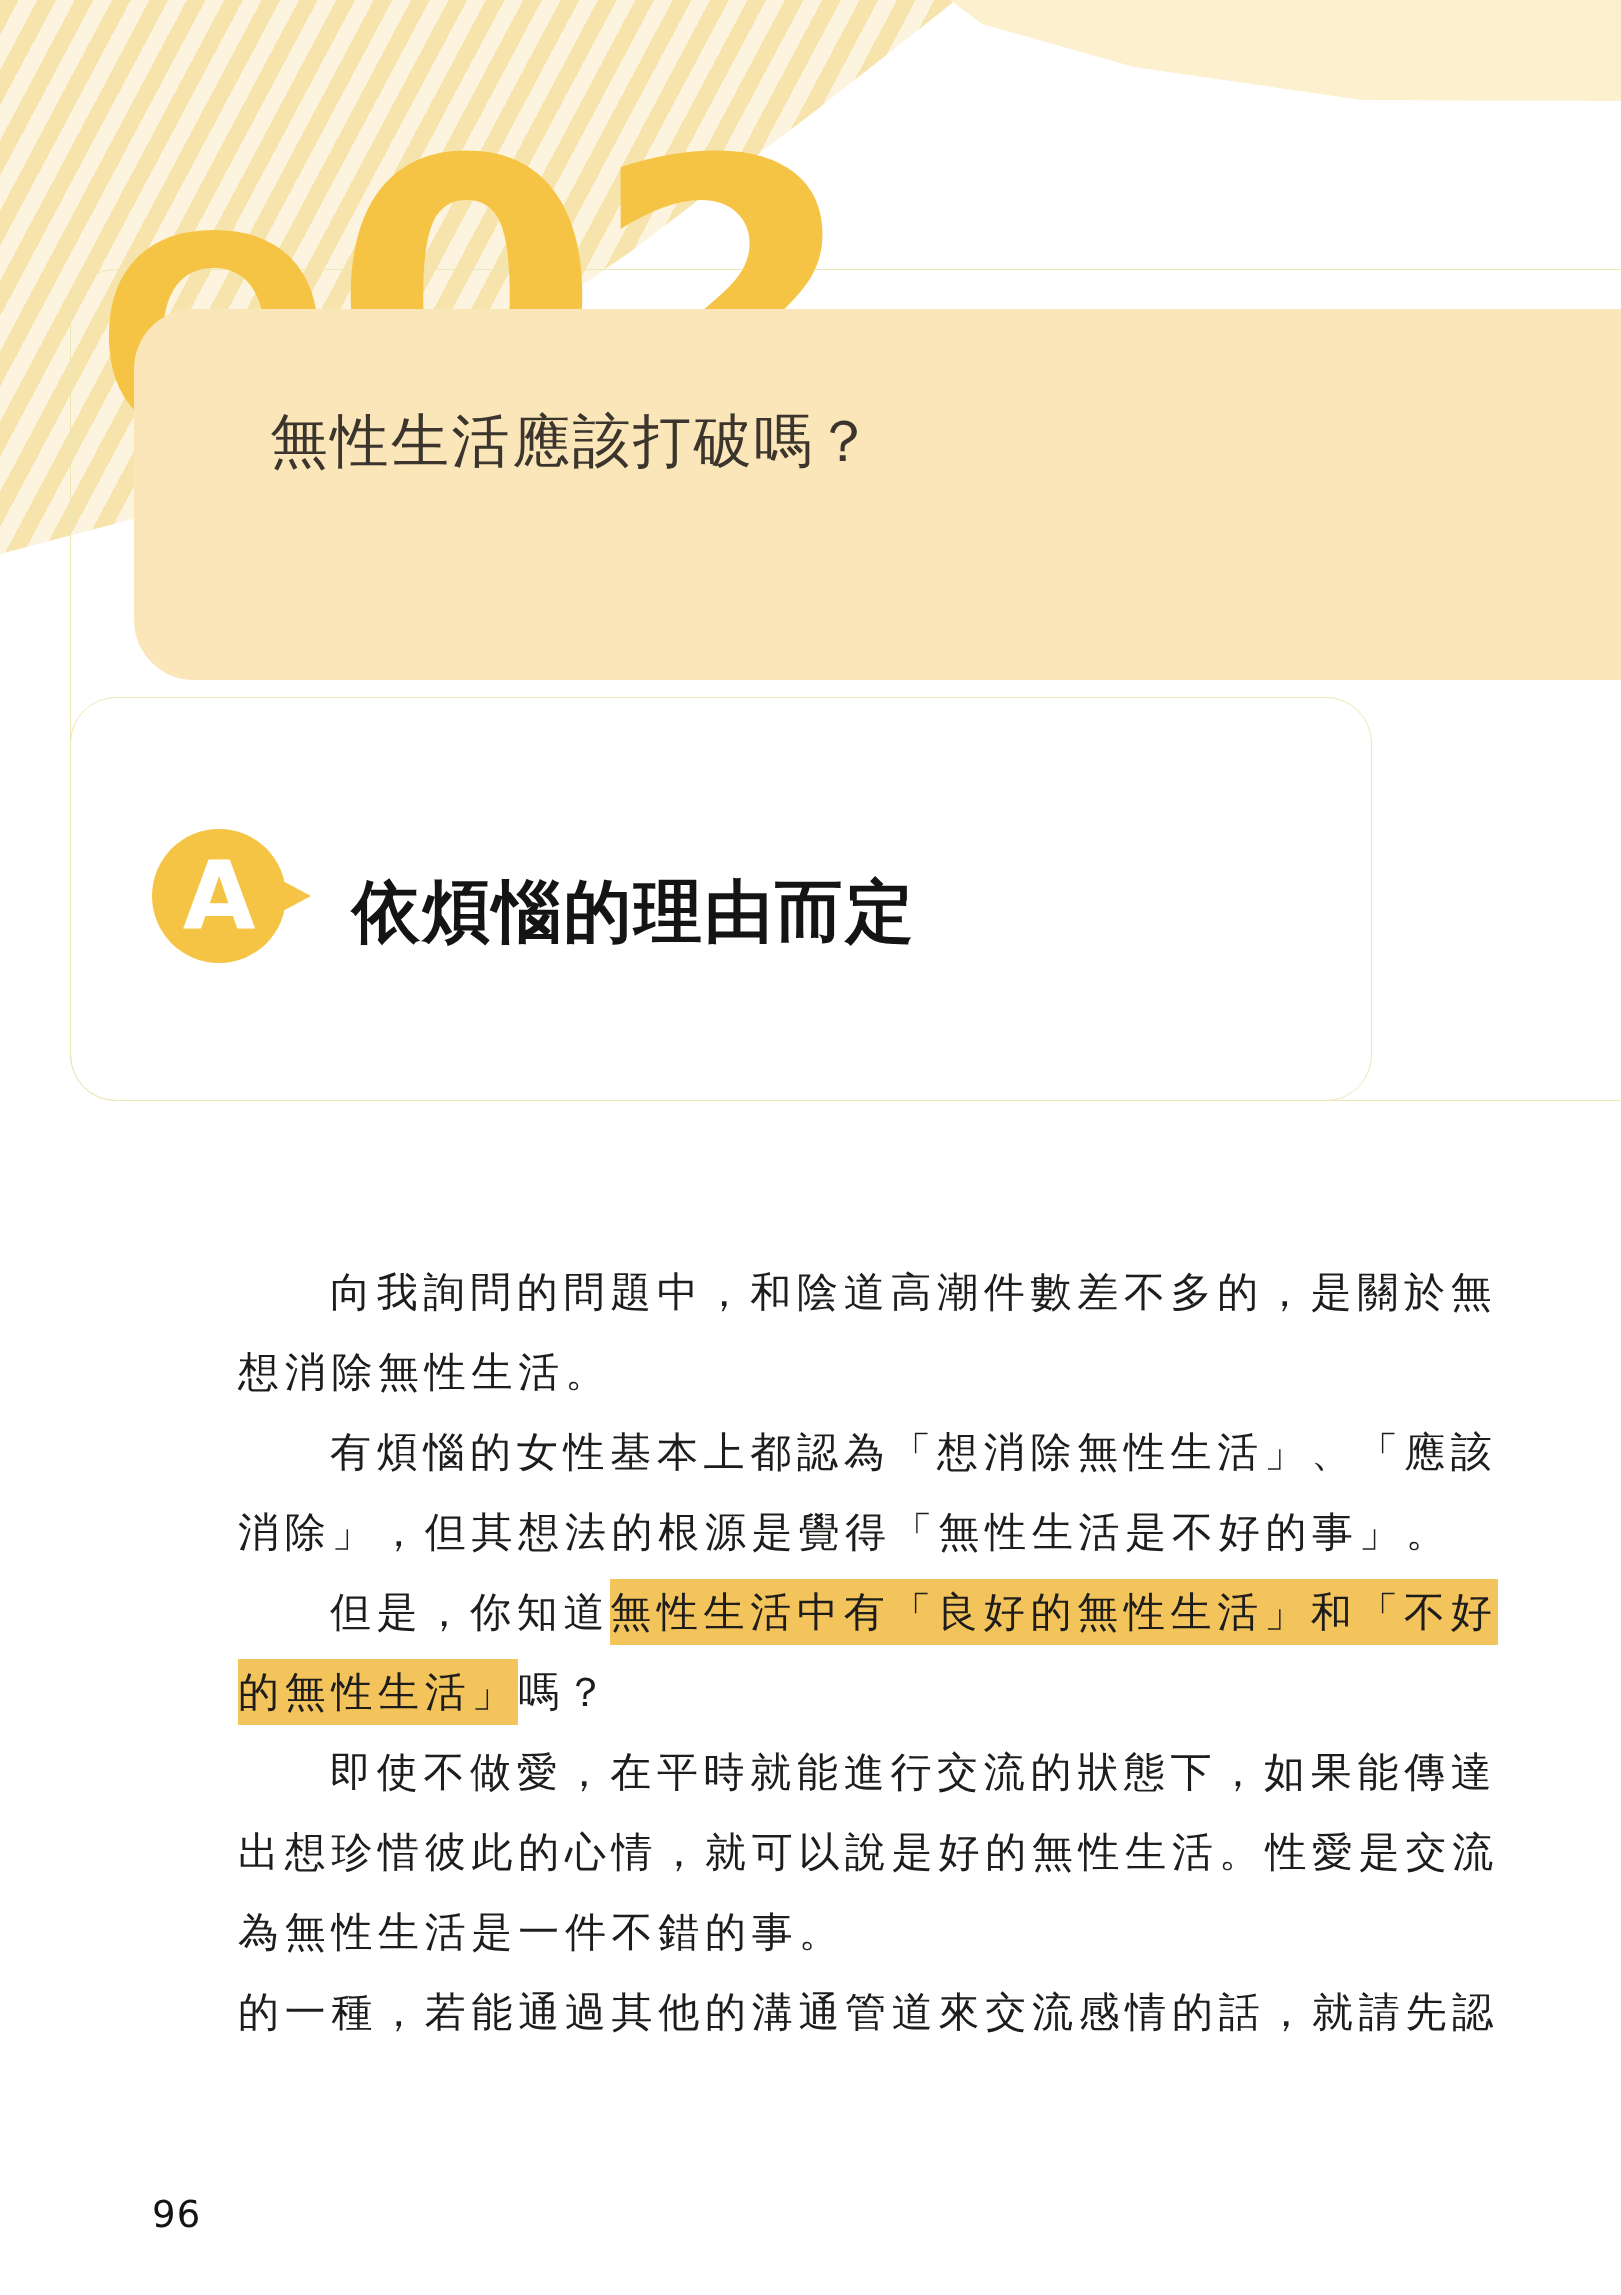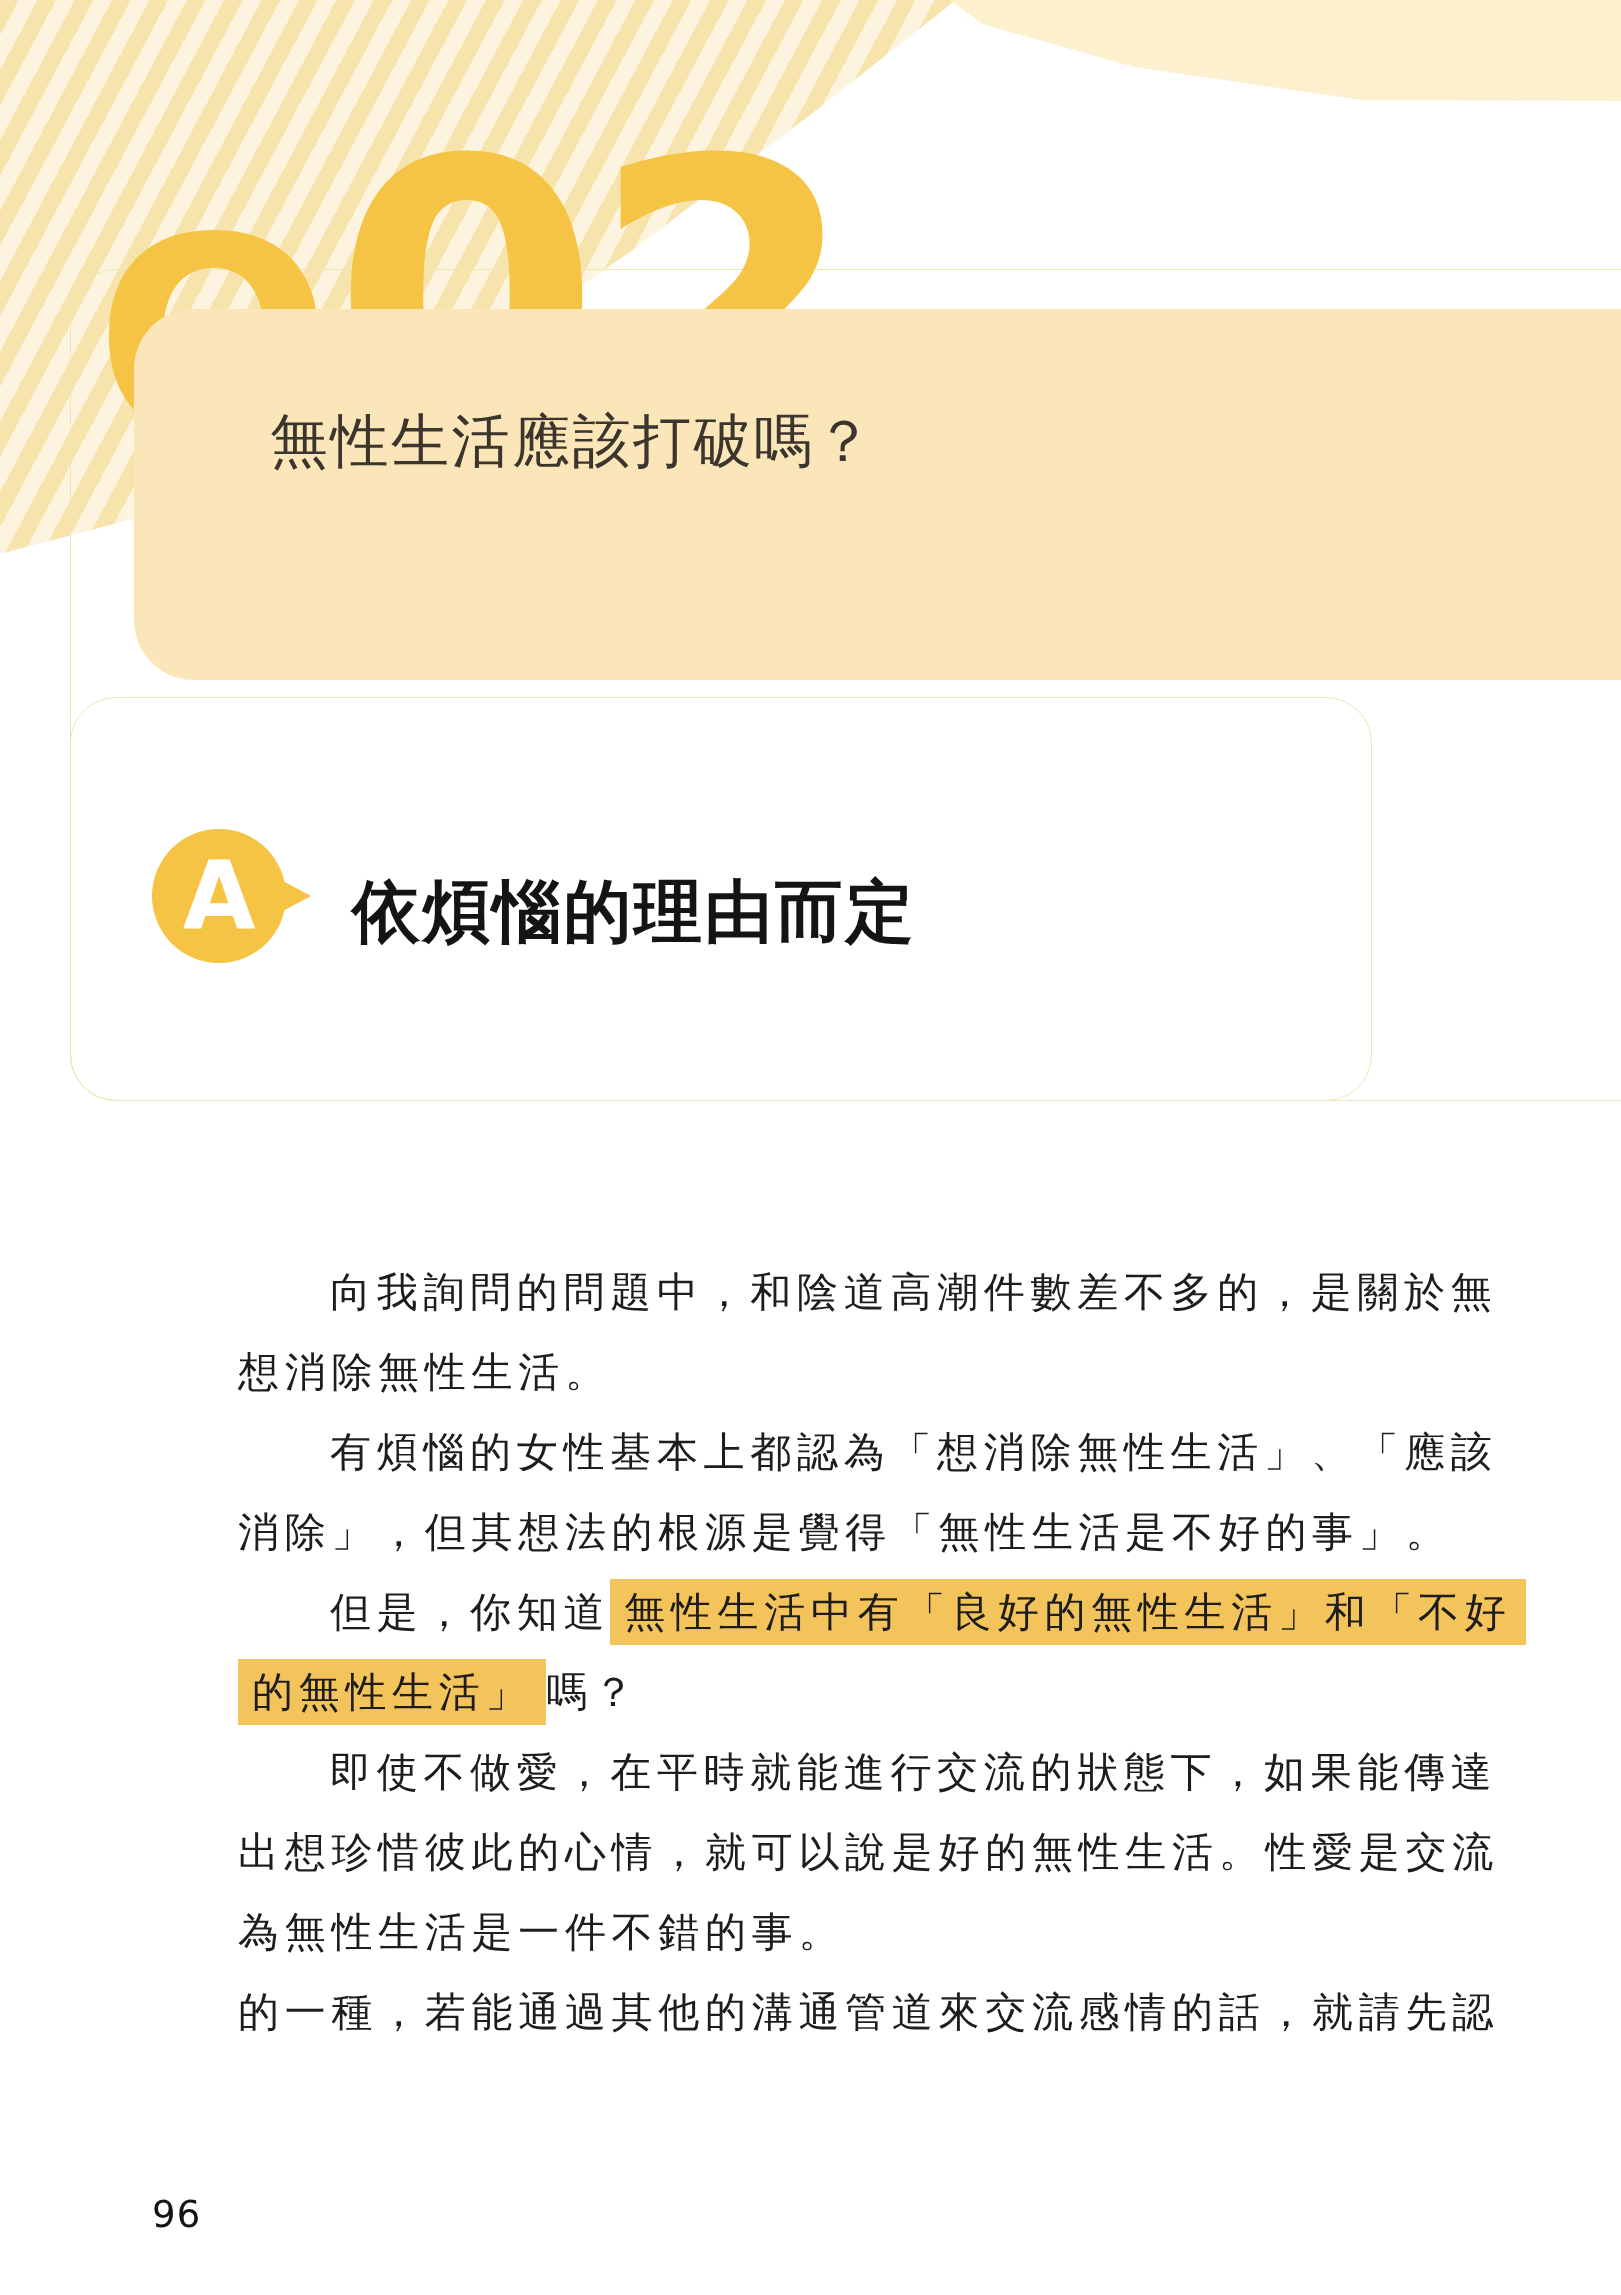--- a/index.html
+++ b/index.html
@@ -64,21 +64,21 @@
     font-size:68px;font-weight:900;color:#141414;letter-spacing:2.5px;white-space:nowrap;
   }
   
   .bodytext{
     position:absolute;left:238px;top:1252px;width:1305px;
     font-family:"DejaVu Serif","Liberation Serif",serif;
     font-size:41px;line-height:80px;letter-spacing:5.7px;color:#1f1d1b;
   }
   .bline{white-space:nowrap;}
   .bline.indent{text-indent:92px;}
-  .bline .hl{background:var(--highlight);padding:9px 14px;}
+  .bline .hl{background:var(--highlight);padding:9px 0;}
   .bline .hl:empty{padding:0;background:none;}
   
   .pagenum{
     position:absolute;left:152px;top:2193px;
     font-size:37px;font-weight:400;color:#141414;letter-spacing:1.3px;
   }
 </style>
 </head>
 <body>
 

